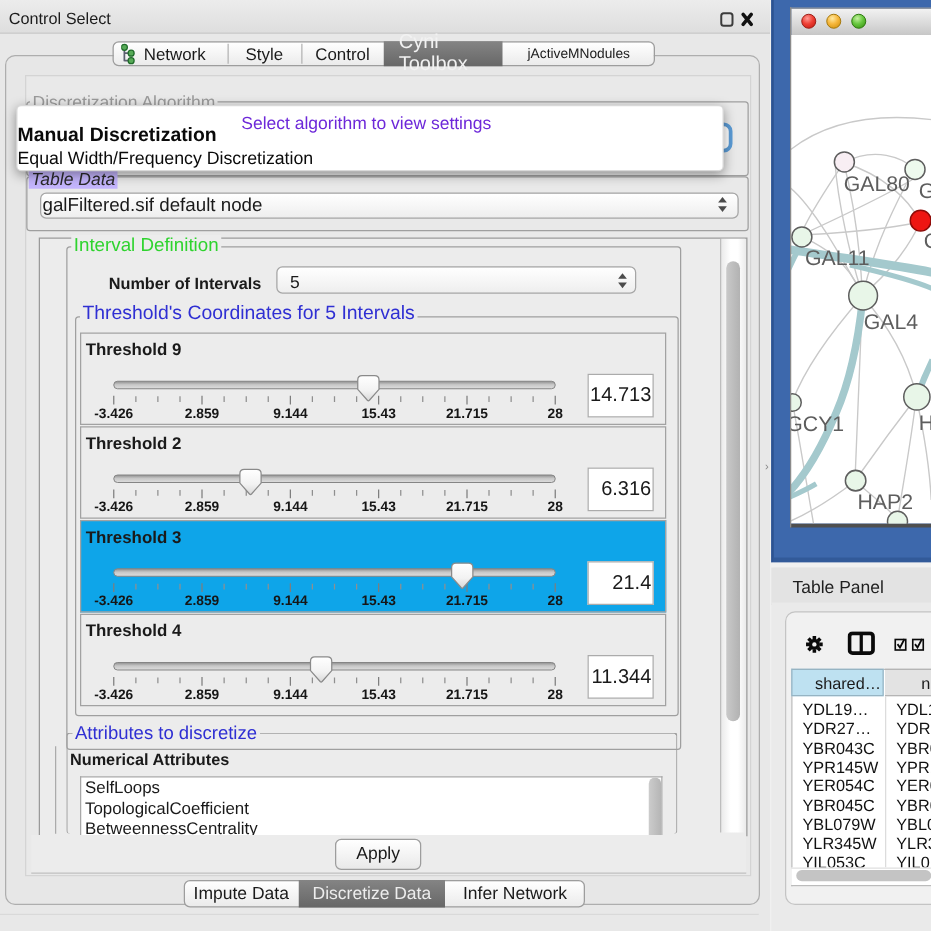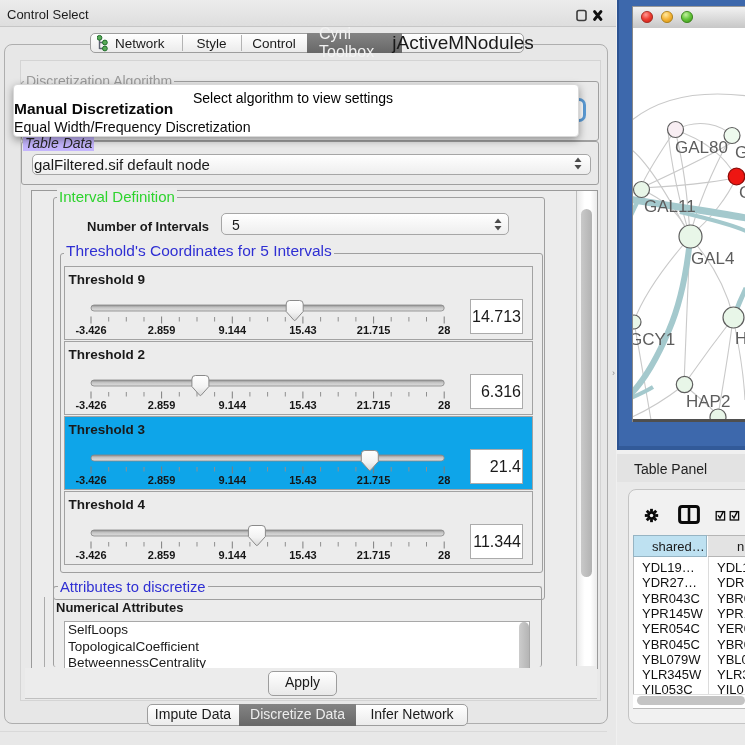--- a/index.html
+++ b/index.html
@@ -33,31 +33,31 @@
    <path d="M2.5 4 L2.5 15 M2.5 8.5 L7.8 8.5 M2.5 14.5 L7.8 14.5" stroke="#5c6170" stroke-width="1.4" fill="none"></path>
    <circle cx="2.5" cy="3.8" r="2.4" fill="#57ab57" stroke="#1f6b2a" stroke-width="1"></circle>
    <circle cx="7.9" cy="8.5" r="2.4" fill="#57ab57" stroke="#1f6b2a" stroke-width="1"></circle>
    <circle cx="7.9" cy="14.5" r="2.4" fill="#57ab57" stroke="#1f6b2a" stroke-width="1"></circle>
 </svg>
 <div class="abs" style="left:182px;top:35px;width:1px;height:16px;background:#b3b3b3;z-index:6;"></div>
 <div class="seg" style="left:182px;top:33px;width:59px;height:20px;font-size:13.5px;">Style</div>
 <div class="abs" style="left:241px;top:35px;width:1px;height:16px;background:#b3b3b3;z-index:6;"></div>
 <div class="seg" style="left:241px;top:33px;width:66px;height:20px;font-size:13.5px;">Control</div>
 <div class="seg" style="left:307px;top:33px;width:95px;height:20px;background:linear-gradient(#848484,#676767);color:#f2f2f2;font-size:16px;padding-left:12px;box-sizing:border-box;">Cyni Toolbox</div>
-<div class="seg" style="left:402px;top:33px;width:122px;height:20px;font-size:19px;">jActiveMNodules</div>
+<div class="seg" style="left:402px;top:33px;width:122px;height:20px;font-size:11px;">jActiveMNodules</div>
 
 <div class="abs" style="left:4px;top:44px;width:602px;height:678px;border:1px solid #aeaeae;border-radius:8px;background:#e7e7e7;"></div>
 <div class="abs" style="left:20px;top:60px;width:579px;height:639px;border:1px solid #d4d4d4;background:#e9e9e9;"></div>
 
 <div class="abs" style="left:21px;top:81px;width:576px;height:58px;border:1px solid #9f9f9f;border-radius:3px;"></div>
 <div class="abs" style="left:24px;top:73px;font-size:14px;color:#9a9a9a;background:#e9e9e9;padding:0 2px;">Discretization Algorithm</div>
 <div class="abs" style="left:562px;top:98px;width:18px;height:18px;background:#fff;border:3px solid #5b9bd5;border-radius:7px;"></div>
 
 <div class="abs" style="left:13px;top:84px;width:564px;height:51px;background:#ffffff;border:1px solid #d9d9d9;border-radius:4px;box-shadow:0 3px 9px rgba(0,0,0,0.38);z-index:4;"></div>
-<div class="abs" style="left:193px;top:90px;font-size:14px;color:#000000;z-index:4;">Select algorithm to view settings</div>
+<div class="abs" style="left:193px;top:90px;font-size:14px;color:#6d28d9;z-index:4;">Select algorithm to view settings</div>
 <div class="abs" style="left:14px;top:100.2px;font-size:15.5px;font-weight:bold;color:#0a0a0a;z-index:4;">Manual Discretization</div>
 <div class="abs" style="left:14px;top:119.3px;font-size:14.2px;color:#0a0a0a;z-index:4;">Equal Width/Frequency Discretization</div>
 
 <div class="abs" style="left:21px;top:141px;width:576px;height:42px;border:1px solid #9f9f9f;border-radius:3px;"></div>
 <div class="abs" style="left:23px;top:135px;font-size:14px;color:#2a2a2a;background:#c4b5fd;padding:0 2px;font-style:italic;">Table Data</div>
 <div class="abs" style="left:32px;top:154px;width:557px;height:19px;background:linear-gradient(#ffffff,#eeeeee);border:1px solid #a6a6a6;border-radius:5px;"></div>
 <div class="abs" style="left:34px;top:156px;font-size:15px;">galFiltered.sif default node</div>
 <svg class="abs" style="left:573px;top:157px" width="10" height="13" viewBox="0 0 10 13">
   <path d="M5 0.5 L8.5 5 L1.5 5 Z" fill="#4b4b4b"></path>
     <path d="M5 12.5 L8.5 8 L1.5 8 Z" fill="#4b4b4b"></path>

